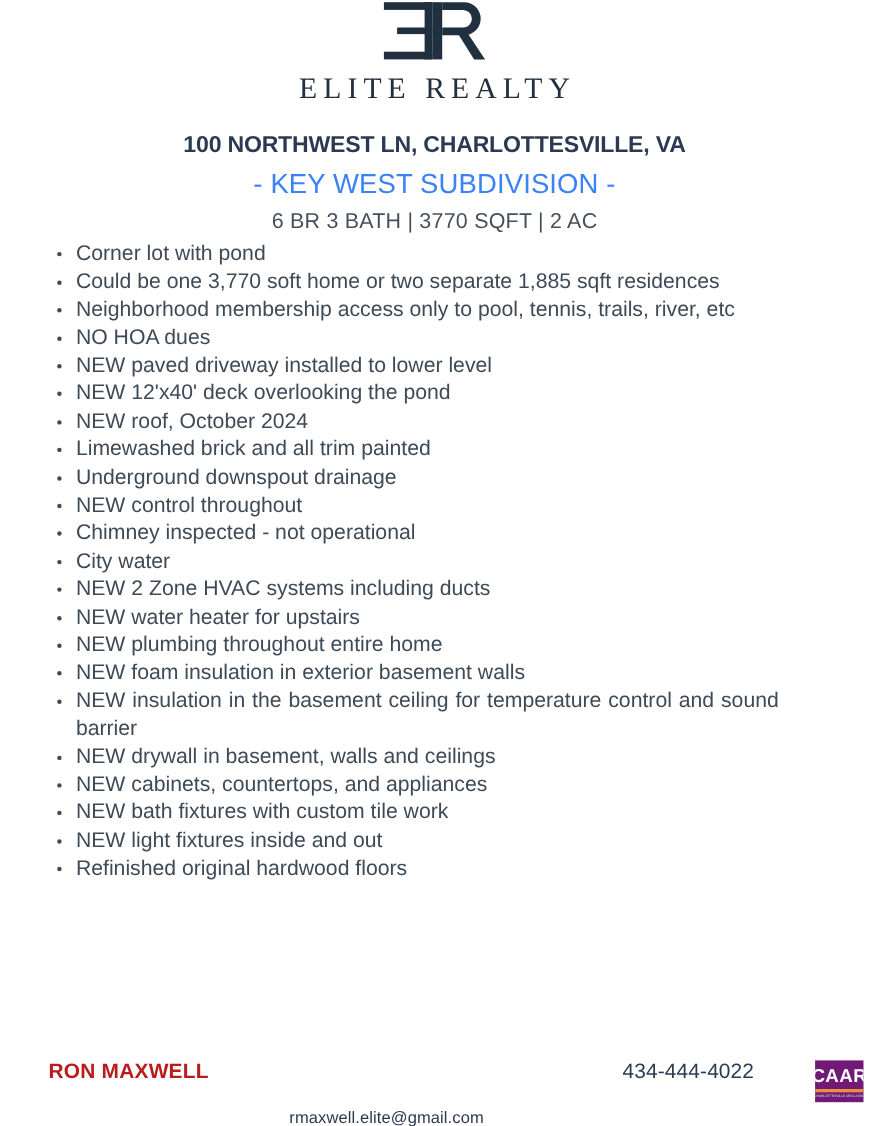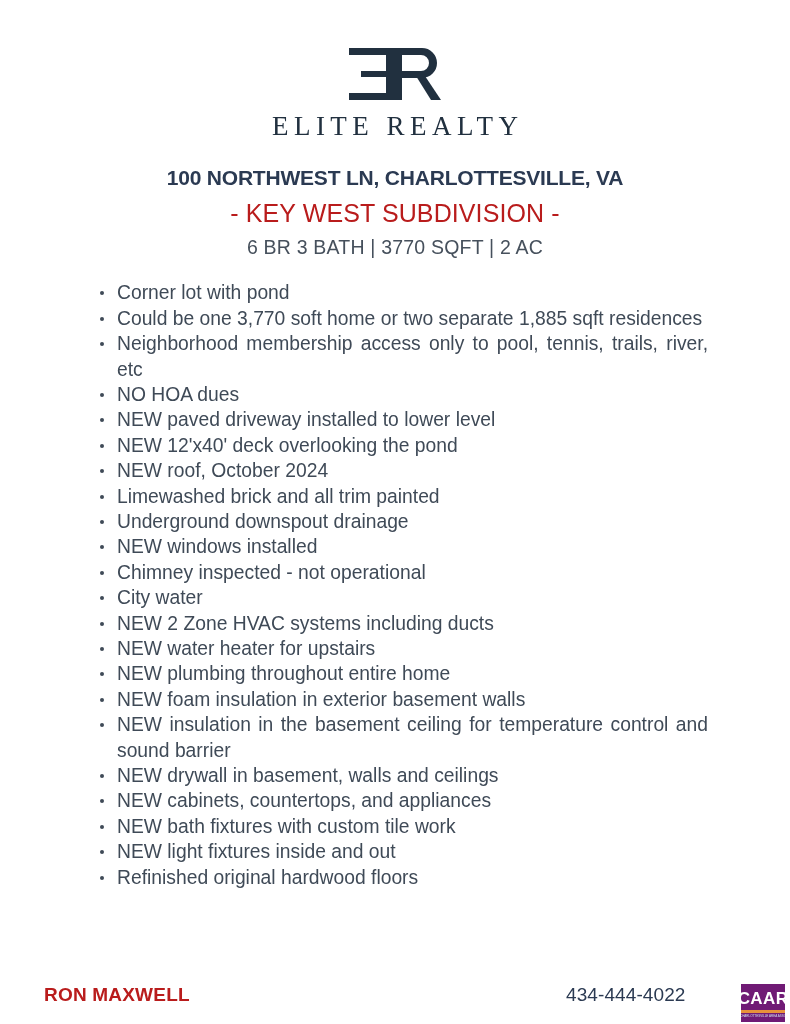--- a/index.html
+++ b/index.html
@@ -18,23 +18,21 @@
 
   .page {
     position: relative;
     width: 790px;
     height: 1024px;
     box-sizing: border-box;
   }
 
   
   .brand {
-    padding-top: 26px;
-    text-align: center;
-    margin-top: 20px;
+    text-align: center;
   }
   .monogram {
     display: block;
     margin: 0 auto;
   }
   .wordmark {
     margin-top: 11px;
     font-family: "Liberation Serif", serif;
     font-size: 27px;
     letter-spacing: 5.5px;
@@ -51,38 +49,38 @@
     font-weight: bold;
     letter-spacing: -0.2px;
     color: #2b3a52;
     line-height: 1.15;
   }
   .subhead {
     margin-top: 9px;
     text-align: center;
     font-size: 25px;
     font-weight: 300;
-    color: #b91c1c;
+    color: #3b82f6;
     letter-spacing: 0.1px;
     line-height: 1.15;
   }
   .specs {
     margin-top: 8px;
     text-align: center;
     font-size: 19.5px;
     font-weight: 300;
     color: #46505c;
     letter-spacing: 0.2px;
     line-height: 1.15;
   }
 
   
   .features {
-    margin: 22px 0 0 0;
-    padding: 0 82px 0 100px;
+    margin: 6px 0 0 0;
+    padding: 0 82px 0 52px;
     list-style: none;
   }
   .feature {
     position: relative;
     font-size: 19.3px;
     font-weight: 400;
     color: #3f4a57;
     line-height: 25.4px;
     text-align: justify;
     padding-left: 17px;
@@ -209,21 +207,21 @@
   <ul class="features">
     <li class="feature">Corner lot with pond</li>
     <li class="feature">Could be one 3,770 soft home or two separate 1,885 sqft residences</li>
     <li class="feature">Neighborhood membership access only to pool, tennis, trails, river, etc</li>
     <li class="feature">NO HOA dues</li>
     <li class="feature">NEW paved driveway installed to lower level</li>
     <li class="feature">NEW 12'x40' deck overlooking the pond</li>
     <li class="feature">NEW roof, October 2024</li>
     <li class="feature">Limewashed brick and all trim painted</li>
     <li class="feature">Underground downspout drainage</li>
-    <li class="feature">NEW windows installed</li>
+    <li class="feature">NEW control throughout</li>
     <li class="feature">Chimney inspected - not operational</li>
     <li class="feature">City water</li>
     <li class="feature">NEW 2 Zone HVAC systems including ducts</li>
     <li class="feature">NEW water heater for upstairs</li>
     <li class="feature">NEW plumbing throughout entire home</li>
     <li class="feature">NEW foam insulation in exterior basement walls</li>
     <li class="feature">NEW insulation in the basement ceiling for temperature control and sound barrier</li>
     <li class="feature">NEW drywall in basement, walls and ceilings</li>
     <li class="feature">NEW cabinets, countertops, and appliances</li>
     <li class="feature">NEW bath fixtures with custom tile work</li>

